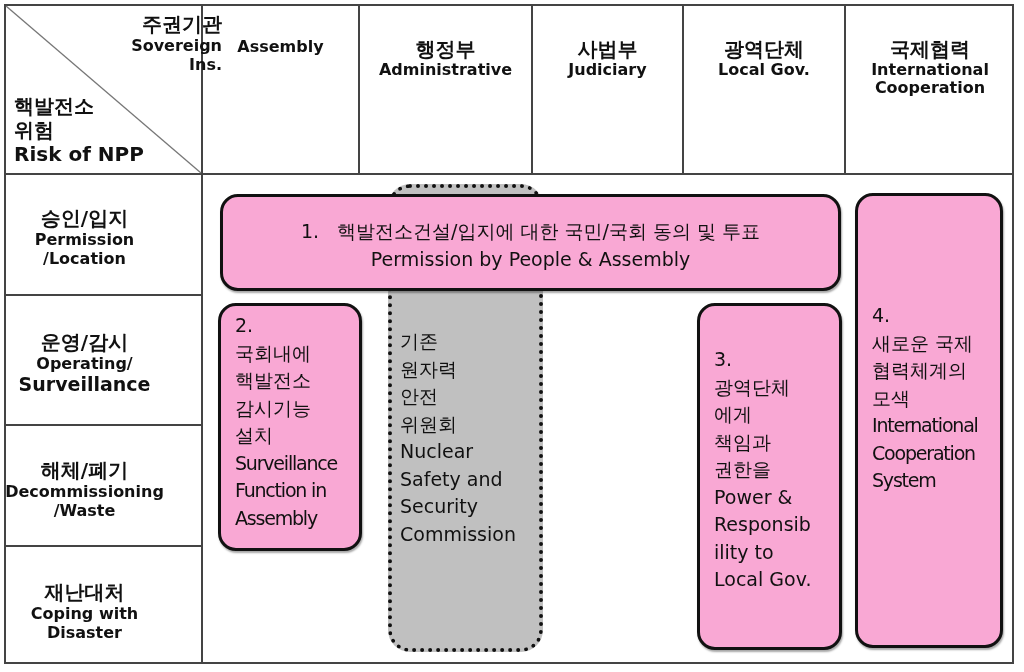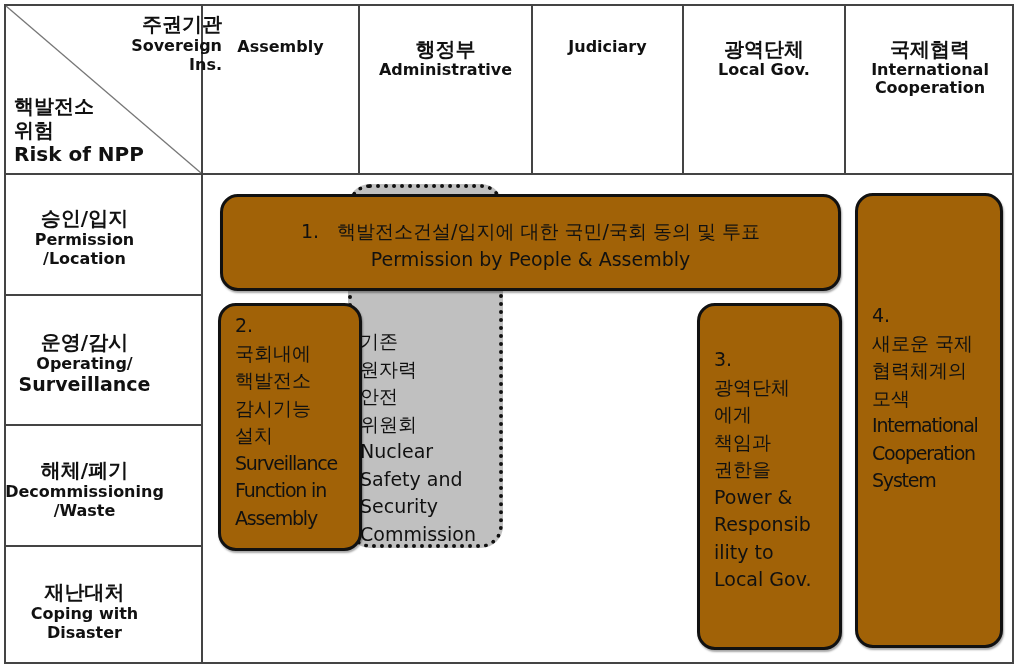--- a/index.html
+++ b/index.html
@@ -12,21 +12,21 @@
   .diag { position: absolute; left: 0; top: 0; }
   .cell-text { position: absolute; text-align: center; font-weight: bold; line-height: 1.15; }
   .kr-h { font-size: 20px; }
   .en-h { font-size: 16px; }
   .corner-top { position: absolute; right: 0; text-align: right; font-weight: bold; line-height: 1.2; }
   .corner-bot { position: absolute; left: 0; text-align: left; font-weight: bold; line-height: 1.2; }
   .row-label { position: absolute; left: 4px; width: 161px; text-align: center; font-weight: bold; line-height: 1.2; }
   .row-label .kr { font-size: 20px; }
   .row-label .en { font-size: 16px; }
   .row-label .en-big { font-size: 19px; }
-  .box { position: absolute; background: #a16207; border: 3px solid #111; box-sizing: border-box;
+  .box { position: absolute; background: #f9a8d4; border: 3px solid #111; box-sizing: border-box;
          border-radius: 18px; box-shadow: 1px 2px 2px rgba(0,0,0,0.35); font-weight: normal; }
   .box-text { font-size: 19px; line-height: 27px; color: #111; }
   .box-en-condensed { letter-spacing: -1.2px; }
   .gray-box { position: absolute; background: #c0c0c0; border: 4px dotted #111; box-sizing: border-box;
               border-radius: 22px; }
 </style>
 </head>
 <body>
 
 <div class="frame"></div>
@@ -61,20 +61,21 @@
 </div>
 
 <div class="cell-text" style="left:203px; top:38px; width:155px;">
   <div class="en-h">Assembly</div>
 </div>
 <div class="cell-text" style="left:360px; top:38px; width:171px;">
   <div class="kr-h">행정부</div>
   <div class="en-h">Administrative</div>
 </div>
 <div class="cell-text" style="left:533px; top:38px; width:149px;">
+  <div class="kr-h">사법부</div>
   <div class="en-h">Judiciary</div>
 </div>
 <div class="cell-text" style="left:684px; top:38px; width:160px;">
   <div class="kr-h">광역단체</div>
   <div class="en-h">Local Gov.</div>
 </div>
 <div class="cell-text" style="left:846px; top:38px; width:168px;">
   <div class="kr-h">국제협력</div>
   <div class="en-h">International</div>
   <div class="en-h">Cooperation</div>
@@ -94,21 +95,21 @@
   <div class="kr">해체/폐기</div>
   <div class="en">Decommissioning</div>
   <div class="en">/Waste</div>
 </div>
 <div class="row-label" style="top:580px;">
   <div class="kr">재난대처</div>
   <div class="en">Coping with</div>
   <div class="en">Disaster</div>
 </div>
 
-<div class="gray-box" style="left:348px; top:184px; width:155px; height:364px;">
+<div class="gray-box" style="left:388px; top:184px; width:155px; height:468px;">
   <div class="box-text" style="position:absolute; left:8px; top:140px; line-height:27.5px;">
     <div>기존</div>
     <div>원자력</div>
     <div>안전</div>
     <div>위원회</div>
     <div>Nuclear</div>
     <div>Safety and</div>
     <div>Security</div>
     <div>Commission</div>
   </div>

